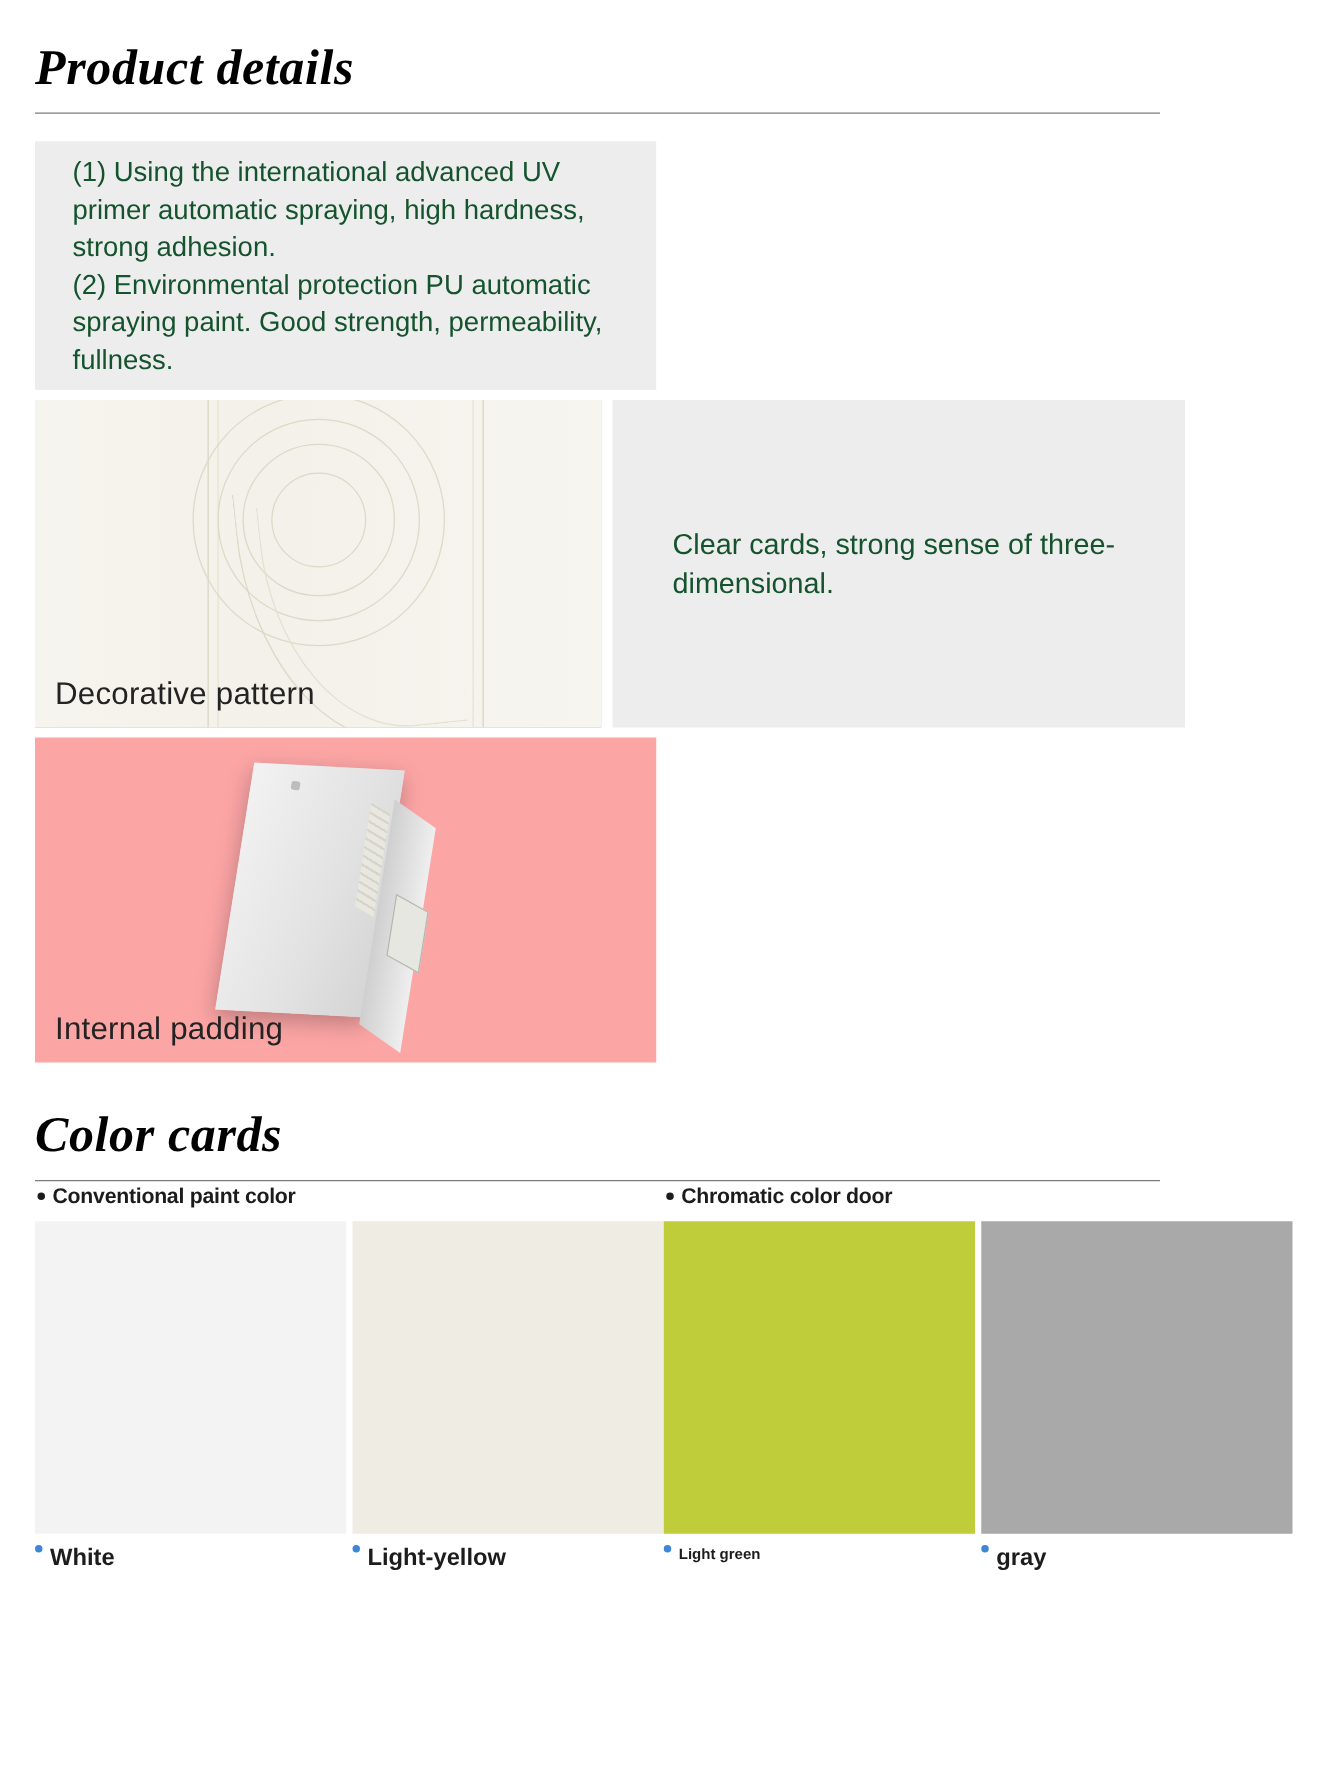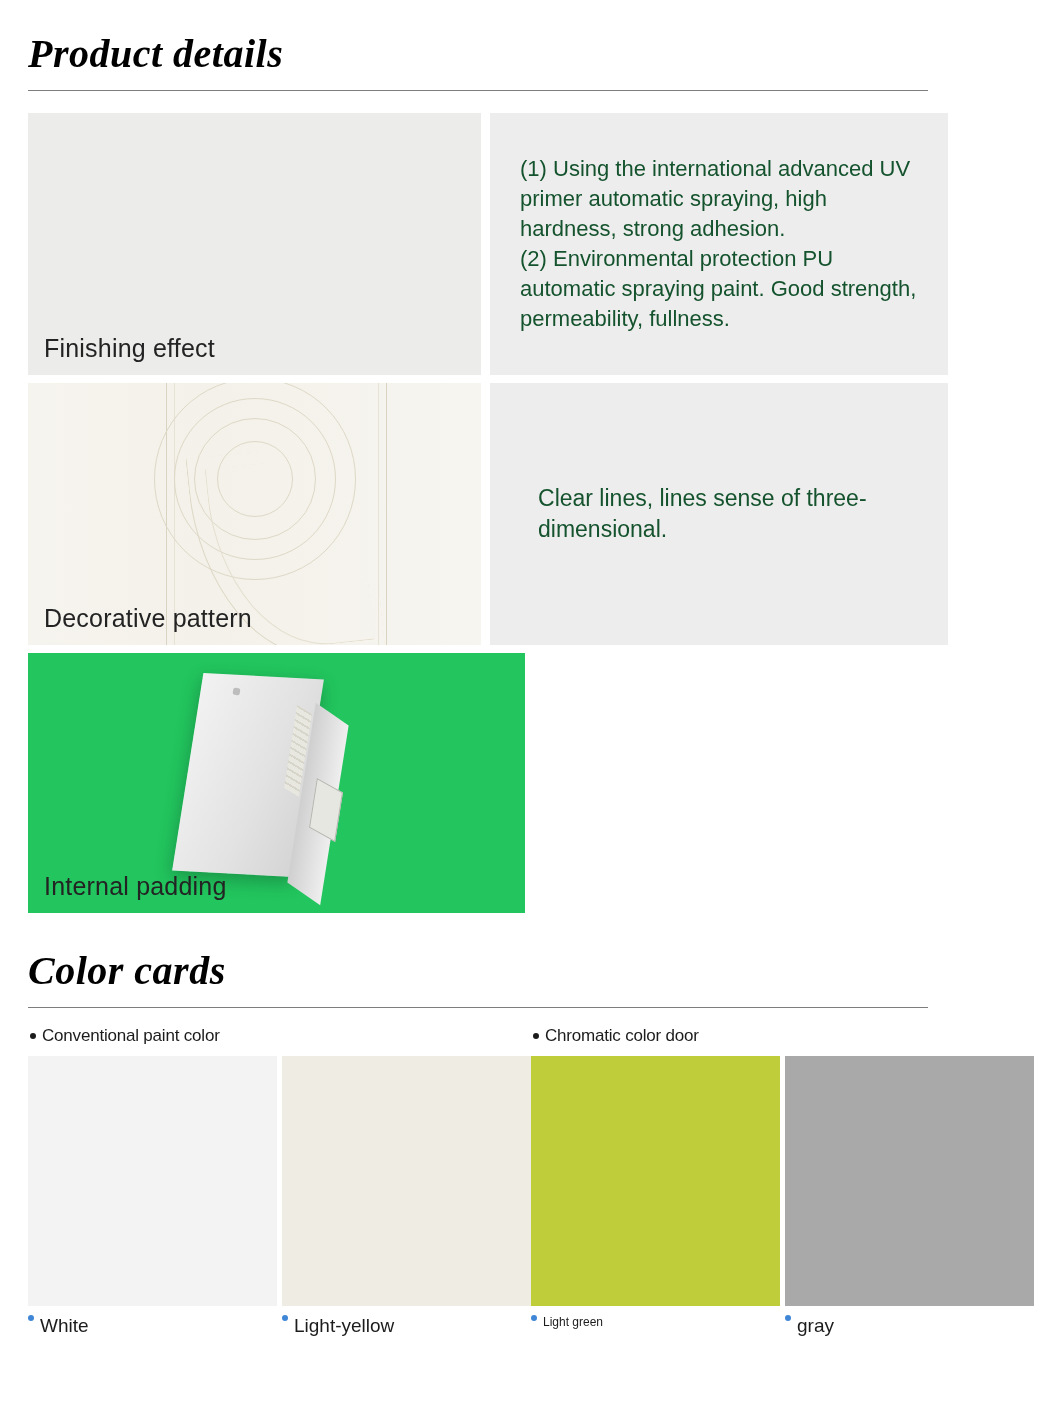--- a/index.html
+++ b/index.html
@@ -140,21 +140,21 @@
     height: 186px;
     border-left: 1px solid #e4dfcf;
     border-bottom: 1px solid #e4dfcf;
     border-bottom-left-radius: 110px 160px;
     transform: rotate(-6deg);
   }
 
   
   .img-padding {
     height: 260px;
-    background: #22c55e;
+    background: #fca5a5;
     text-align: center;
   }
   .img-padding .door {
     position: absolute;
     left: 160px;
     top: 22px;
     width: 120px;
     height: 200px;
     background: linear-gradient(105deg,#f2f2f2 0%, #e2e2e2 60%, #d4d4d4 100%);
     transform: rotate(9deg) skewY(-6deg);
@@ -196,22 +196,23 @@
     width: 7px;
     height: 7px;
     background: #bdbdbd;
     border-radius: 2px;
     transform: rotate(9deg);
   }
 
   
   .colors-wrap { margin-top: 4px; }
   .color-groups {
-    margin-top: 18px;
-    display: flex;
+    margin-top: 2px;
+    display: flex;
+    font-weight: bold;
   }
   .color-group { width: 503px; }
   .group-label {
     font-size: 17px;
     color: #1c1c1c;
     display: flex;
     align-items: center;
     gap: 6px;
     margin-left: 2px;
     margin-bottom: 10px;
@@ -245,23 +246,20 @@
 <body>
 
 <div class="page">
 
   <h1 class="section-title">Product details</h1>
   <hr class="title-rule">
 
   <div class="details">
 
     <div class="det-row">
-      <div class="det-img img-finish">
-        <span class="det-caption">Finishing effect</span>
-      </div>
       <div class="det-text">
         <p style="white-space: pre-line;">(1) Using the international advanced UV primer automatic spraying, high hardness, strong adhesion.
 (2) Environmental protection PU automatic spraying paint. Good strength, permeability, fullness.</p>
       </div>
     </div>
 
     <div class="det-row">
       <div class="det-img img-pattern">
         <div class="panel"></div>
         <div class="vline l"></div>
@@ -270,21 +268,21 @@
         <div class="vline r"></div>
         <div class="ring a"></div>
         <div class="ring b"></div>
         <div class="ring c"></div>
         <div class="ring d"></div>
         <div class="swoosh"></div>
         <div class="swoosh2"></div>
         <span class="det-caption">Decorative pattern</span>
       </div>
       <div class="det-text">
-        <p style="white-space: pre-line; font-size:23px; padding-left:18px;">Clear lines, lines sense of three-dimensional.</p>
+        <p style="white-space: pre-line; font-size:23px; padding-left:18px;">Clear cards, strong sense of three-dimensional.</p>
       </div>
     </div>
 
     <div class="det-row">
       <div class="det-img img-padding">
         <div class="door"></div>
         <div class="core"></div>
         <div class="edge"></div>
         <div class="lockplate"></div>
         <div class="nick"></div>

